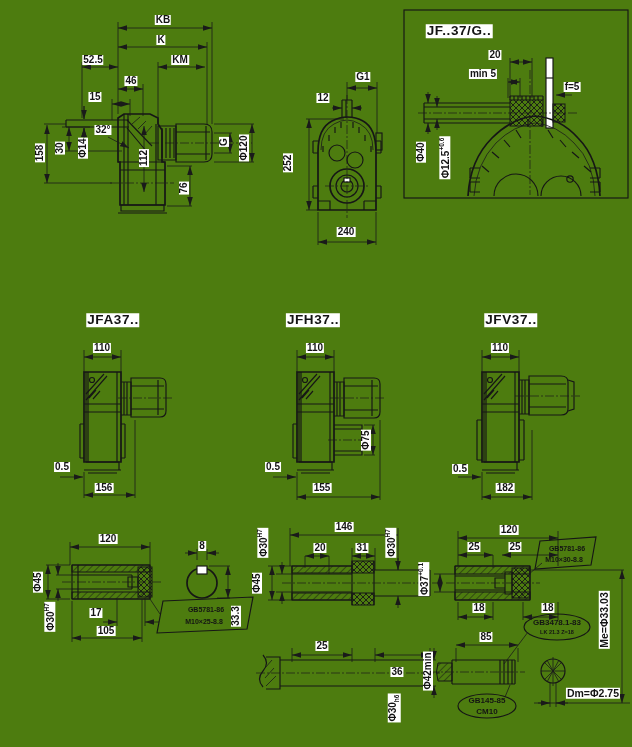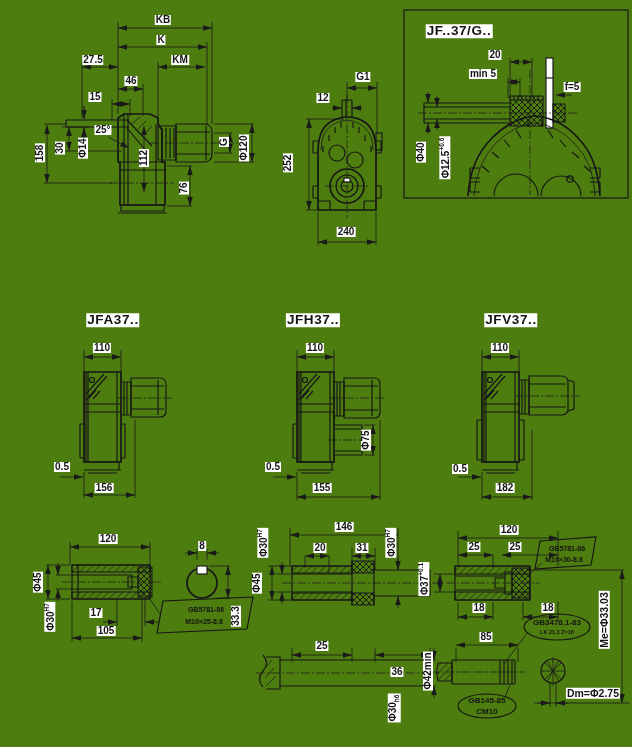--- a/index.html
+++ b/index.html
@@ -311,25 +311,25 @@
     <line class="d" x1="534" y1="703" x2="630" y2="703"></line>
     <line class="d" x1="538" y1="703" x2="550" y2="703" marker-end="url(#ar)"></line>
     <line class="d" x1="568" y1="703" x2="556" y2="703" marker-end="url(#ar)"></line>
     <path class="d" d="M530,570 L624,570"></path>
     <line class="d" x1="622" y1="570" x2="622" y2="703" marker-start="url(#ar)" marker-end="url(#ar)"></line>
   </g>
 </svg>
 
 <span class="lb" style="left:163px;top:20px">KB</span>
 <span class="lb" style="left:161px;top:40px">K</span>
-<span class="lb" style="left:93px;top:60px" able="false">27.5</span>
+<span class="lb" style="left:93px;top:60px" able="false">52.5</span>
 <span class="lb" style="left:180px;top:60px">KM</span>
 <span class="lb" style="left:131px;top:81px">46</span>
 <span class="lb" style="left:95px;top:97px">15</span>
-<span class="lb" style="left:103px;top:130px">25°</span>
+<span class="lb" style="left:103px;top:130px">32°</span>
 <span class="lbv" style="left:83px;top:148px">Φ14</span>
 <span class="lbv" style="left:60px;top:148px">30</span>
 <span class="lbv" style="left:40px;top:153px">158</span>
 <span class="lbv" style="left:144px;top:158px">112</span>
 <span class="lbv" style="left:184px;top:188px">76</span>
 <span class="lbv" style="left:224px;top:142px">G</span>
 <span class="lbv" style="left:244px;top:148px">Φ120</span>
 
 <span class="lb" style="left:363px;top:77px">G1</span>
 <span class="lb" style="left:323px;top:98px">12</span>

